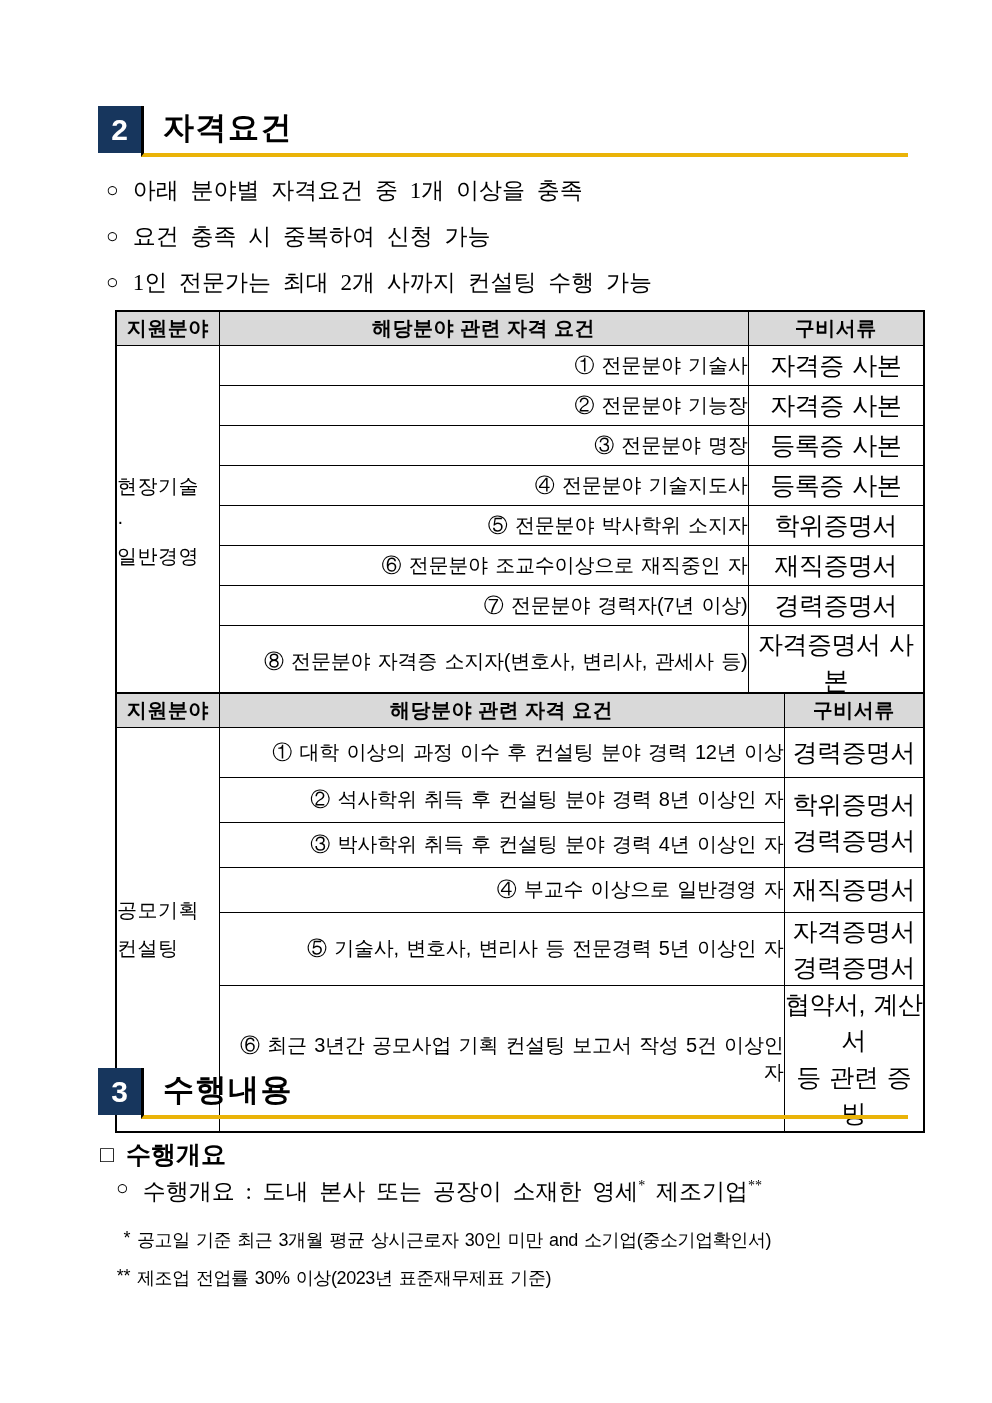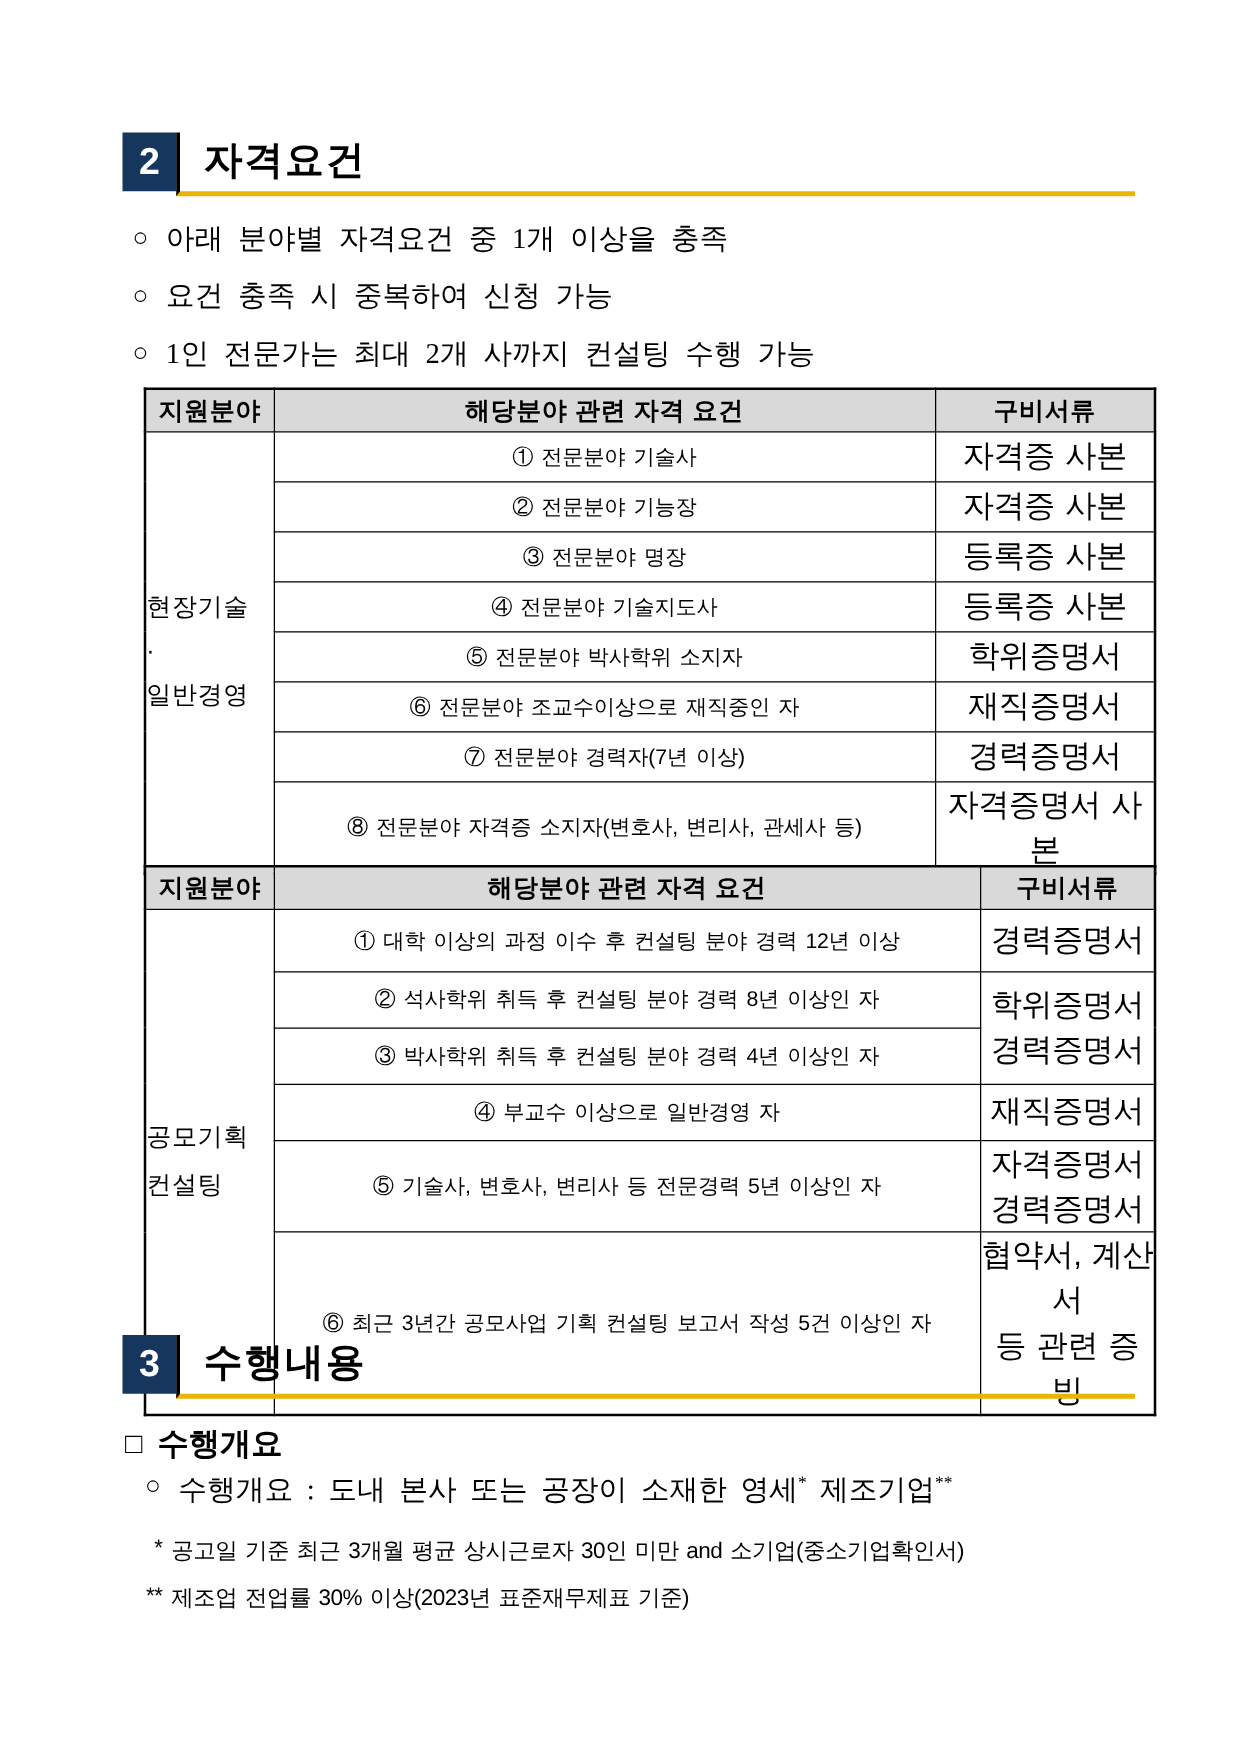--- a/index.html
+++ b/index.html
@@ -41,21 +41,21 @@
   table.qual th, table.qual td { border:1.5px solid #000; padding:0; }
   table.qual th {
     background:#D9D9D9; font-size:20px; font-weight:bold;
     text-align:center; letter-spacing:0.5px;
   }
   td.cat {
     text-align:left; font-size:20px; white-space:pre-line;
     line-height:1.75; letter-spacing:0.5px;
   }
   td.req {
-    font-size:17px; text-align:center; padding-left:11px;
+    font-size:20px; text-align:right; padding-left:11px;
     letter-spacing:-0.2px; word-spacing:2px;
   }
   td.doc {
     font-size:25px; text-align:center; padding-left:10px;
     white-space:pre-line; line-height:1.45; letter-spacing:-0.5px; word-spacing:2px;
   }
   #table1 { top:310px; }
   #table1 tr.hdr { height:34px; }
   #table1 tr.body { height:40px; }
   #table2 { top:692px; }

